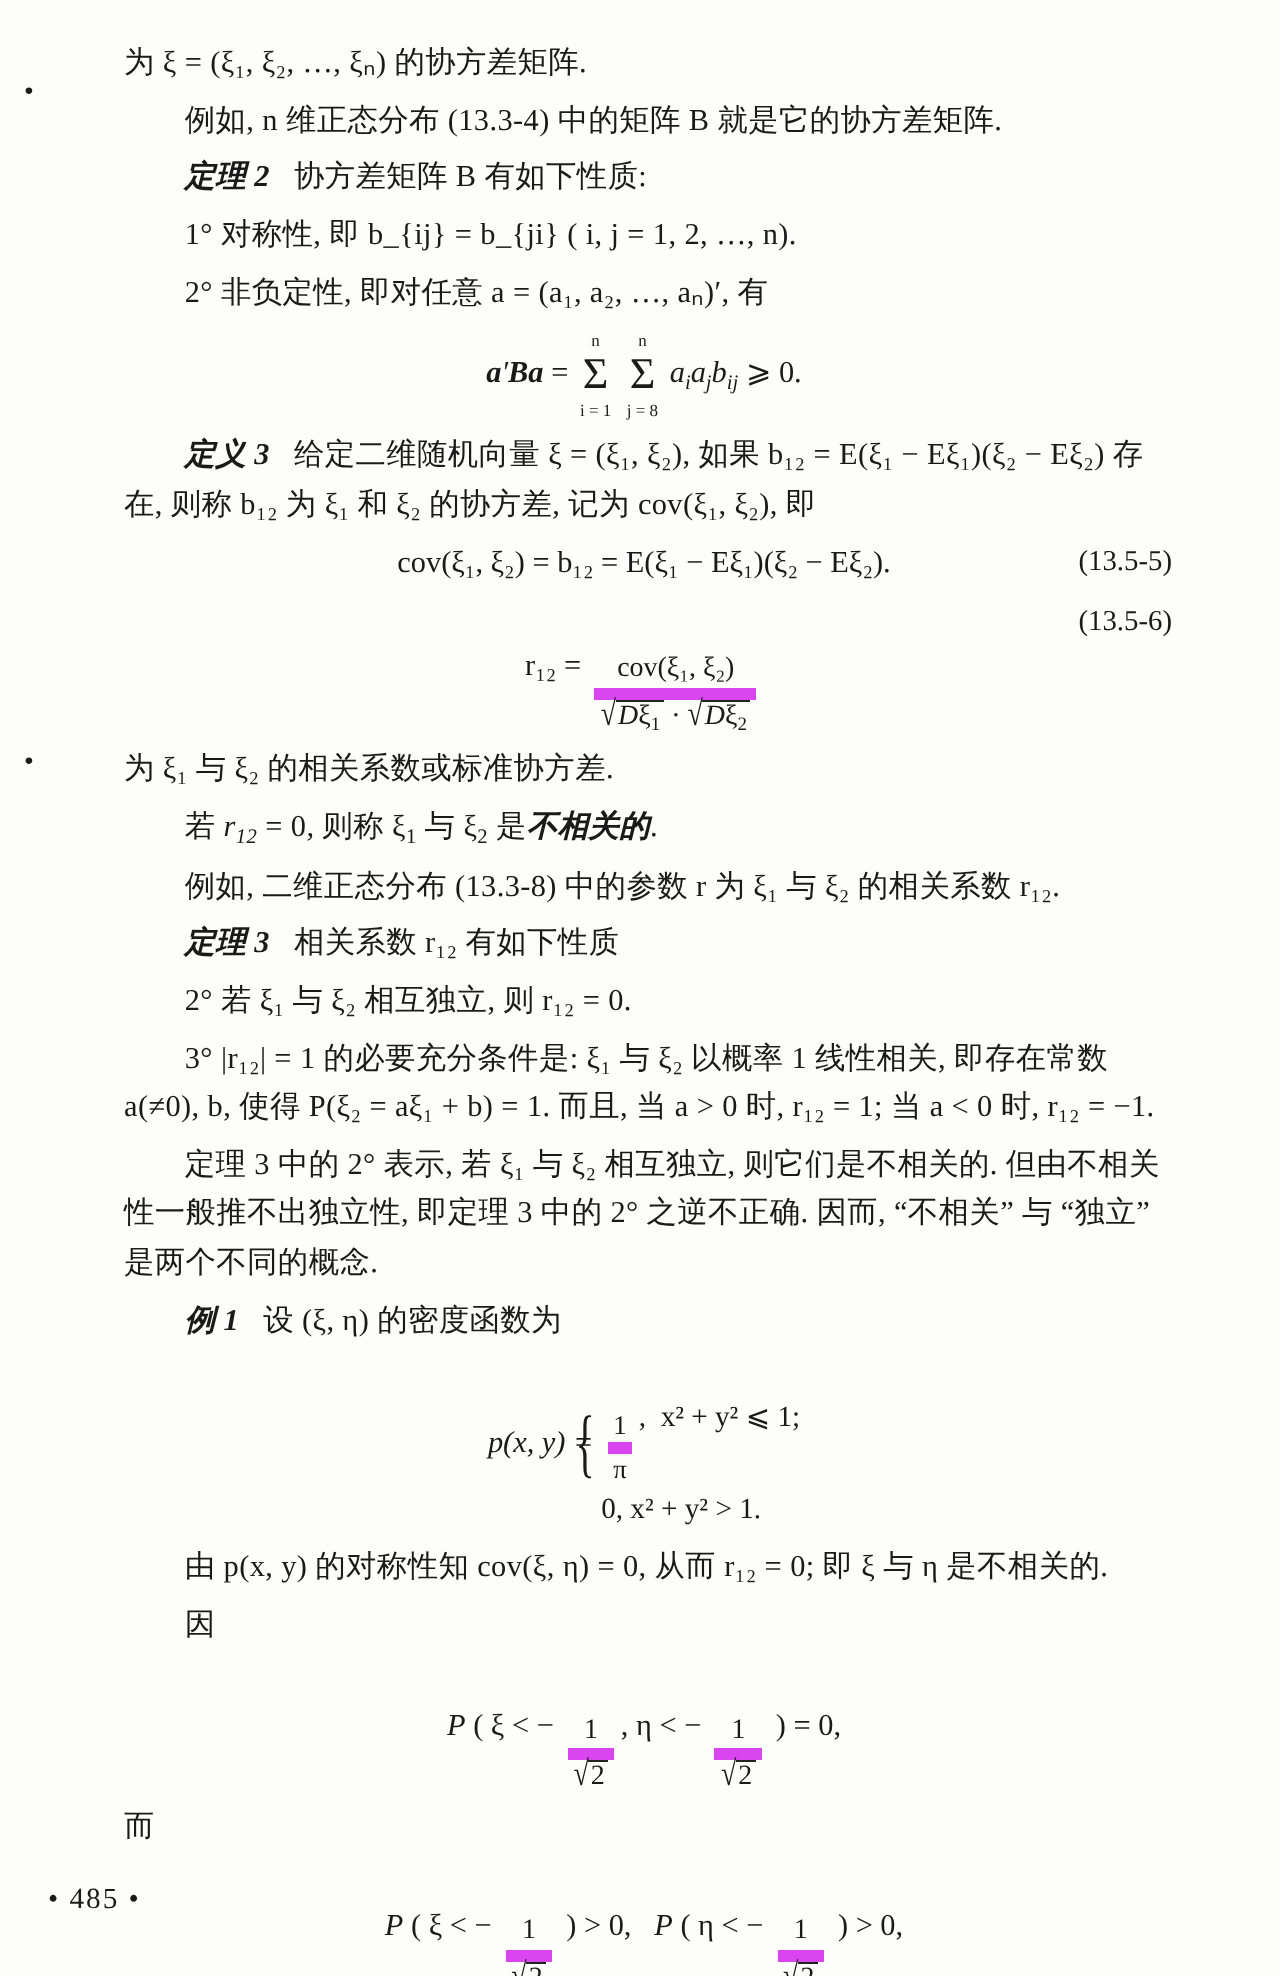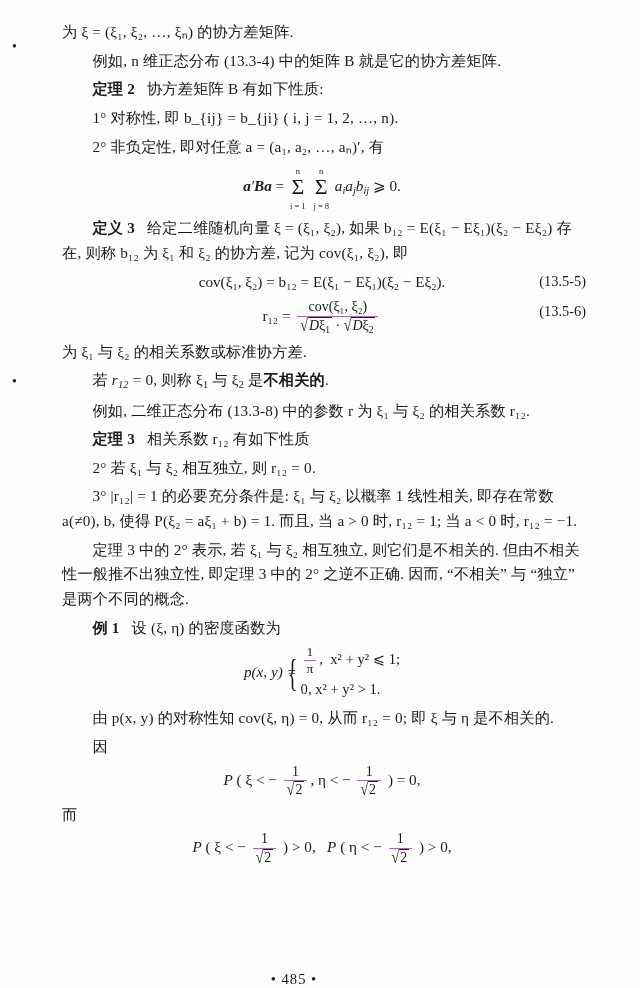--- a/index.html
+++ b/index.html
@@ -37,20 +37,21 @@
     white-space: nowrap;
   }
   .line.wrap {
     white-space: normal;
   }
   .indent {
     text-indent: 2em;
   }
   .b {
     font-weight: bold;
+    font-style: italic;
   }
   .it {
     font-style: italic;
     font-family: "Liberation Serif", serif;
   }
   .bi {
     font-weight: bold;
     font-style: italic;
   }
   .sub {
@@ -94,21 +95,22 @@
     display: inline-block;
     vertical-align: middle;
     text-align: center;
     font-size: 0.92em;
     line-height: 1.18;
     margin: 0 3px;
   }
   .frac .num {
     display: block;
     padding: 0 3px;
-    border-bottom: 1px solid #d946ef;
+    border-bottom: 6px solid #d946ef;
+    margin-top: 28px;
   }
   .frac .den {
     display: block;
     padding: 0 3px;
   }
   .sqrt {
     display: inline-block;
     border-top: 1px solid #222;
     padding: 0 2px 0 1px;
     margin-left: 1px;
@@ -136,24 +138,25 @@
   .cases .row {
     display: block;
     line-height: 1.75;
     white-space: nowrap;
     font-size: 14.6px;
   }
   .pagenum {
     position: absolute;
     left: 0;
     right: 52px;
-    bottom: 0;
-    text-align: center;
+    bottom: 29px;
+    text-align: left;
     font-size: 14.6px;
     letter-spacing: 1px;
+    padding-left: 24px;
   }
   .dot-left {
     position: absolute;
     left: 12px;
     font-size: 14px;
     line-height: 1;
   }
   .mark1 { top: 40px; }
   .mark2 { top: 375px; }
 </style>

